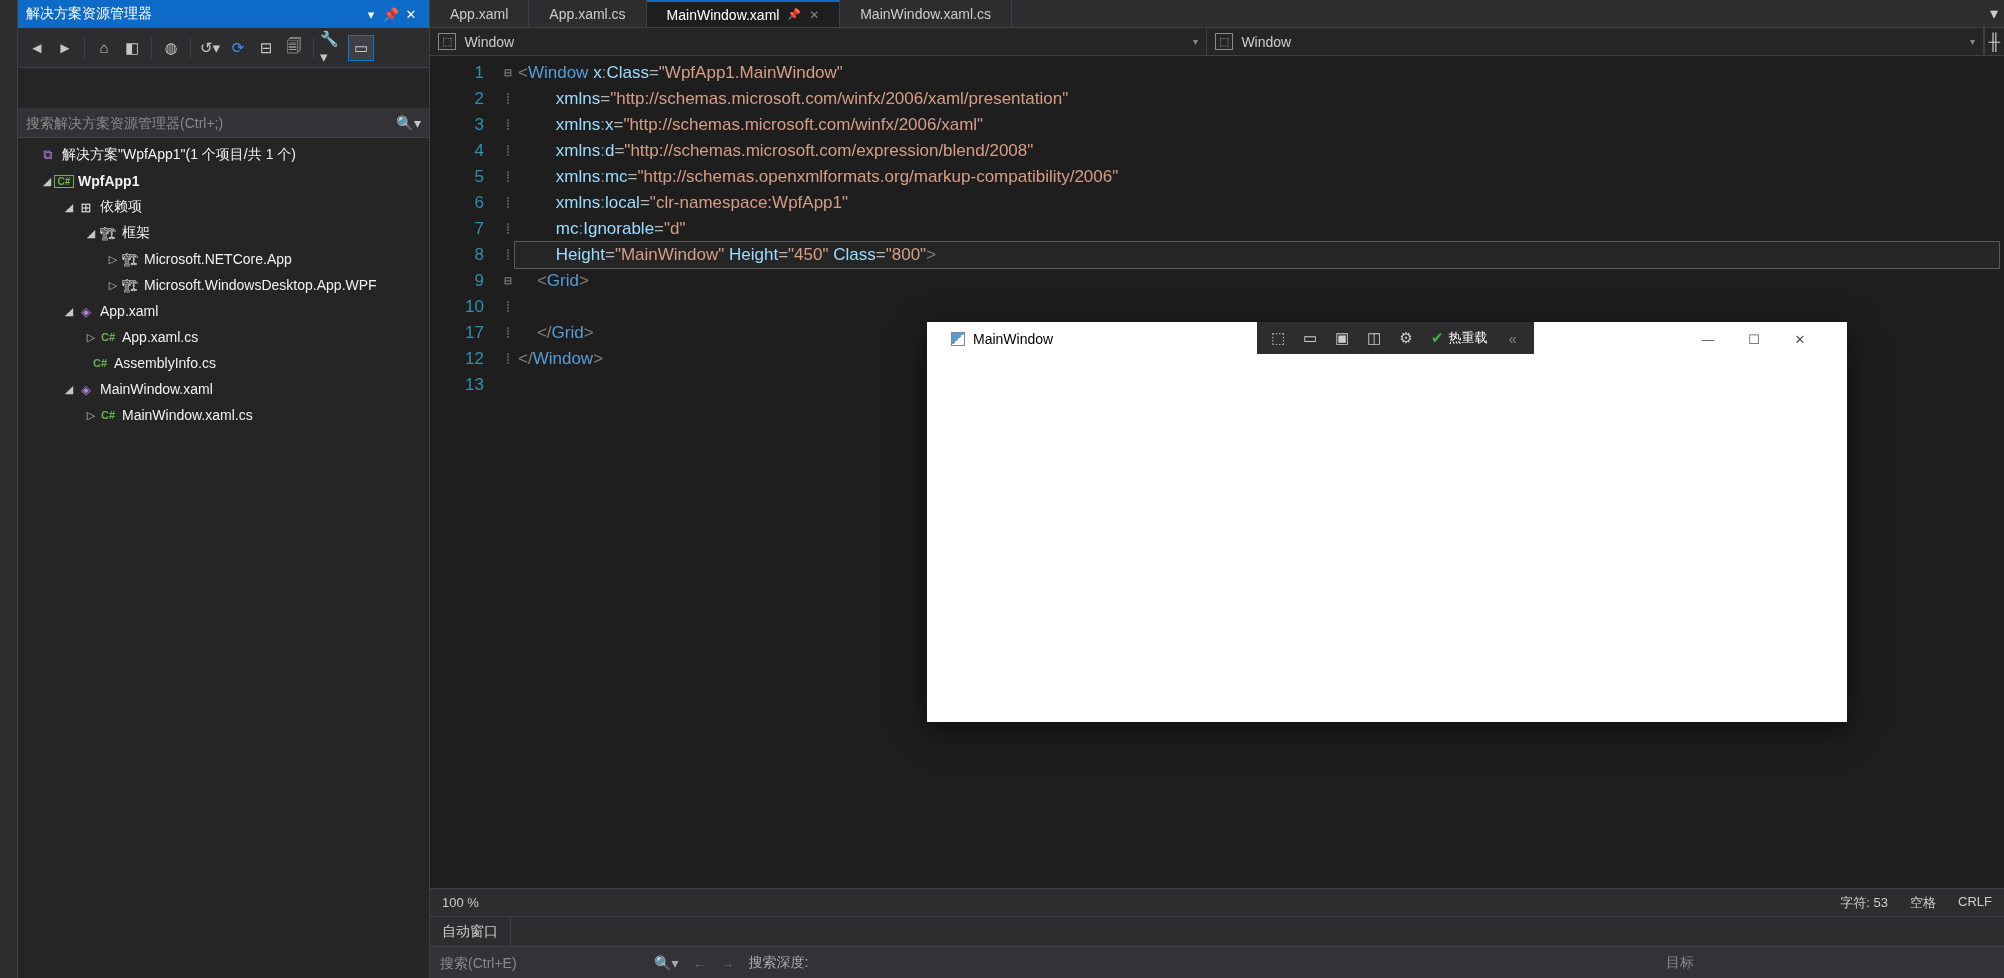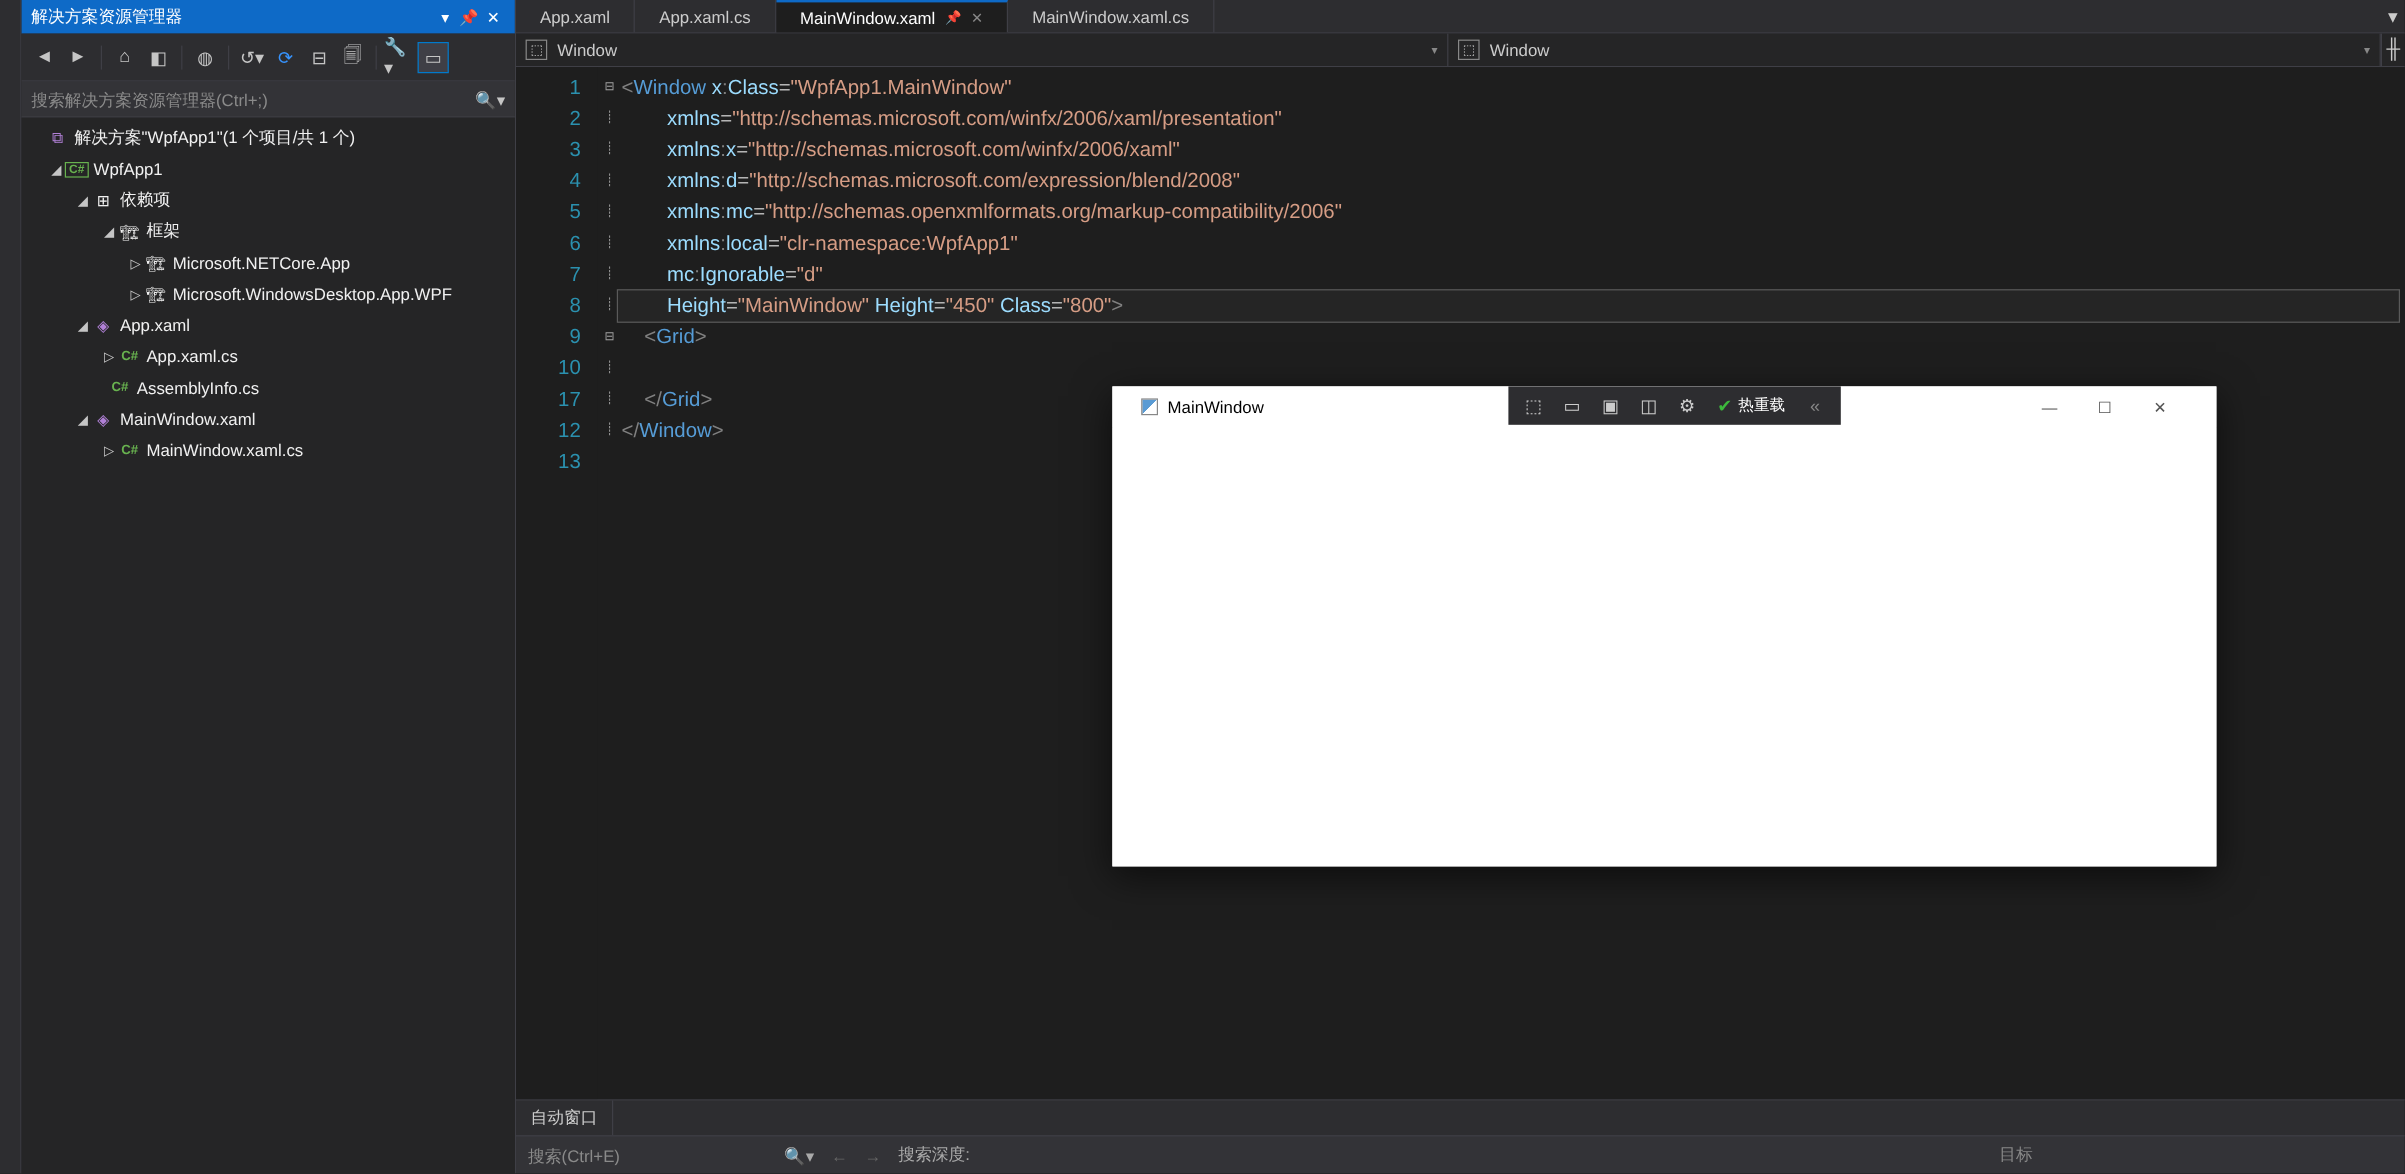--- a/index.html
+++ b/index.html
@@ -6,29 +6,29 @@
 body { background: #2d2d30; color: #f1f1f1; width: 2004px; height: 978px; overflow: hidden; display: flex; }
 .side-strip { width: 18px; background: #2d2d30; border-right: 1px solid #3f3f46; }
 .explorer { width: 412px; background: #252526; display: flex; flex-direction: column; border-right: 1px solid #3f3f46; justify-content: center; }
 .explorer-header { background: #0e6ac7; color: #fff; height: 28px; display: flex; align-items: center; padding: 0 8px; font-size: 14px; }
 .explorer-header .spacer { flex: 1; }
 .explorer-header .hbtn { width: 20px; text-align: center; cursor: pointer; font-size: 13px; }
 .explorer-toolbar { height: 40px; background: #2d2d30; display: flex; align-items: center; padding: 0 6px; gap: 2px; border-bottom: 1px solid #3f3f46; }
 .tool-btn { width: 26px; height: 26px; display: flex; align-items: center; justify-content: center; color: #c5c5c5; cursor: pointer; font-size: 15px; }
 .tool-btn.active { border: 1px solid #007acc; background: #3f3f46; }
 .tool-sep { width: 1px; height: 20px; background: #3f3f46; margin: 0 4px; }
-.search-row { height: 30px; background: #333337; display: flex; align-items: center; padding: 0 8px; border-bottom: 1px solid #3f3f46; }
+.search-row { height: 30px; background: #333337; display: flex; align-items: center; padding: 0 8px; border-bottom: 1px solid #3f3f46; margin-top: 40px; }
 .search-row input { flex: 1; background: transparent; border: none; color: #d0d0d0; font-size: 14px; outline: none; }
 .search-row input::placeholder { color: #8a8a8a; }
 .search-icon { color: #c5c5c5; font-size: 14px; margin-left: 6px; }
 .tree { flex: 1; background: #252526; padding: 4px 0; overflow: auto; font-size: 14px; }
 .tree-node { display: flex; align-items: center; height: 26px; padding-right: 6px; cursor: pointer; white-space: nowrap; }
 .tree-arrow { width: 14px; display: inline-flex; justify-content: center; color: #c5c5c5; font-size: 11px; }
 .tree-icon { width: 20px; display: inline-flex; justify-content: center; margin-right: 4px; font-size: 13px; }
-.bold { font-weight: 400; }
+.bold { font-weight: 700; }
 .purple { color: #b180d7; }
 .csharp { color: #68b24f; font-weight: 600; font-size: 11px; }
 .main { flex: 1; display: flex; flex-direction: column; background: #1e1e1e; position: relative; }
 .tab-strip { height: 28px; background: #2d2d30; display: flex; align-items: stretch; border-bottom: 1px solid #3f3f46; }
 .tab { padding: 0 20px; display: flex; align-items: center; gap: 8px; color: #cccccc; font-size: 14px; border-right: 1px solid #3f3f46; cursor: pointer; }
 .tab.active { background: #1e1e1e; border-top: 2px solid #0e6ac7; color: #fff; }
 .tab .close { color: #888; font-size: 12px; }
 .tab .pin { color: #888; font-size: 11px; }
 .tab-strip .fill { flex: 1; }
 .tab-strip .drop { width: 20px; display: flex; align-items: center; justify-content: center; color: #ccc; cursor: pointer; }
@@ -235,20 +235,28 @@
         <span class="c-attr">xmlns</span><span class="c-punc">:</span><span class="c-attr">local</span><span class="c-eq">=</span><span class="c-str">"clr-namespace:WpfApp1"</span>
         <span class="c-attr">mc</span><span class="c-punc">:</span><span class="c-attr">Ignorable</span><span class="c-eq">=</span><span class="c-str">"d"</span>
 <span class="cursor-line">        <span class="c-attr">Height</span><span class="c-eq">=</span><span class="c-str">"MainWindow"</span> <span class="c-attr">Height</span><span class="c-eq">=</span><span class="c-str">"450"</span> <span class="c-attr">Class</span><span class="c-eq">=</span><span class="c-str">"800"</span><span class="c-punc">&gt;</span></span>
     <span class="c-punc">&lt;</span><span class="c-tag">Grid</span><span class="c-punc">&gt;</span>
 
     <span class="c-punc">&lt;/</span><span class="c-tag">Grid</span><span class="c-punc">&gt;</span>
 <span class="c-punc">&lt;/</span><span class="c-tag">Window</span><span class="c-punc">&gt;</span>
 </div>
   </div>
 
+  <div class="status-row">
+    <span class="seg">100 %</span>
+    <span class="right">
+      <span><span>字符:</span> <span>53</span></span>
+      <span>空格</span>
+      <span>CRLF</span>
+    </span>
+  </div>
 
   <div class="bottom-strip">
     <div class="sec">自动窗口</div>
   </div>
 
   <div class="search2-row">
     <input type="text" placeholder="搜索(Ctrl+E)" style="">
     <span>🔍▾</span>
     <span style="color:#666">←</span>
     <span style="color:#666">→</span>

